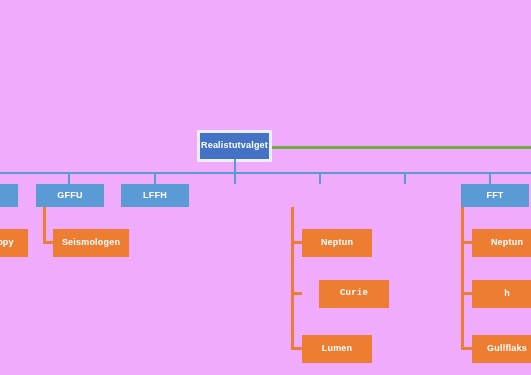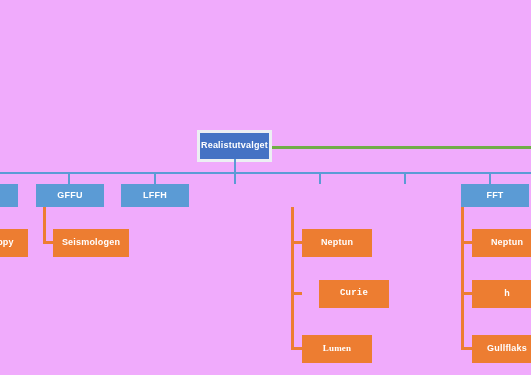--- a/index.html
+++ b/index.html
@@ -104,21 +104,21 @@
   <div class="conn orange" style="left:291px; top:241px; width:11px; height:3px;"></div>
   <div class="conn orange" style="left:291px; top:292px; width:11px; height:3px;"></div>
   <div class="conn orange" style="left:291px; top:347px; width:11px; height:3px;"></div>
 
   <div class="node level2" style="left:302px; top:229px; width:70px; height:28px;">
     <span>Neptun</span>
   </div>
   <div class="node level2" style="left:319px; top:280px; width:70px; height:28px;font-family:Liberation Mono, monospace;">
     <span>Curie</span>
   </div>
-  <div class="node level2" style="left:302px; top:335px; width:70px; height:28px;font-family:Liberation Serif, serif;">
+  <div class="node level2" style="left:302px; top:335px; width:70px; height:28px;">
     <span>Lumen</span>
   </div>
 
   <div class="conn orange" style="left:461px; top:207px; width:3px; height:143px;"></div>
   <div class="conn orange" style="left:461px; top:241px; width:11px; height:3px;"></div>
   <div class="conn orange" style="left:461px; top:292px; width:11px; height:3px;"></div>
   <div class="conn orange" style="left:461px; top:347px; width:11px; height:3px;"></div>
 
   <div class="node level2" style="left:472px; top:229px; width:70px; height:28px;">
     <span>Neptun</span>

